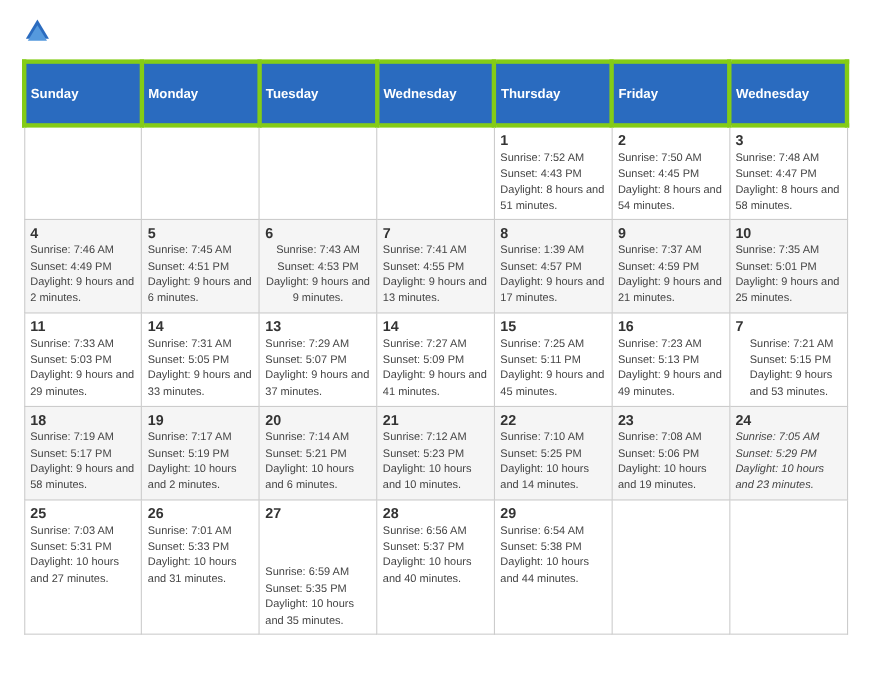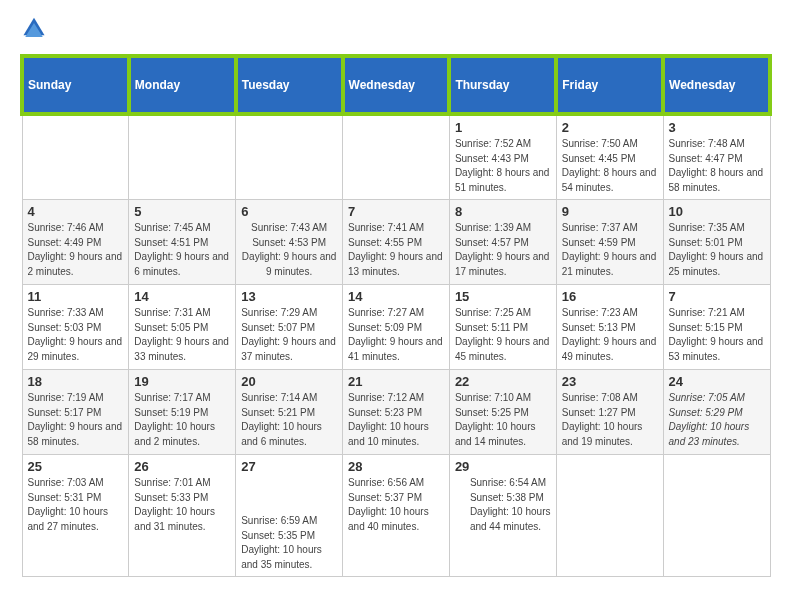--- a/index.html
+++ b/index.html
@@ -223,21 +223,21 @@
 Daylight: 9 hours and 45 minutes.</div>
         </td>
         <td>
           <span class="day-number">16</span>
           <div class="day-info" style="white-space: pre-line;">Sunrise: 7:23 AM
 Sunset: 5:13 PM
 Daylight: 9 hours and 49 minutes.</div>
         </td>
         <td>
           <span class="day-number">7</span>
-          <div class="day-info" style="white-space: pre-line;">Sunrise: 7:21 AM
+          <div class="day-info" style="white-space: pre-line; margin-left: 13px;">Sunrise: 7:21 AM
 Sunset: 5:15 PM
 Daylight: 9 hours and 53 minutes.</div>
         </td>
       </tr>
       <tr>
         <td>
           <span class="day-number">18</span>
           <div class="day-info" style="white-space: pre-line;">Sunrise: 7:19 AM
 Sunset: 5:17 PM
 Daylight: 9 hours and 58 minutes.</div>
@@ -262,21 +262,21 @@
         </td>
         <td>
           <span class="day-number">22</span>
           <div class="day-info" style="white-space: pre-line;">Sunrise: 7:10 AM
 Sunset: 5:25 PM
 Daylight: 10 hours and 14 minutes.</div>
         </td>
         <td>
           <span class="day-number">23</span>
           <div class="day-info" style="white-space: pre-line;">Sunrise: 7:08 AM
-Sunset: 1:27 PM
+Sunset: 5:06 PM
 Daylight: 10 hours and 19 minutes.</div>
         </td>
         <td>
           <span class="day-number">24</span>
           <div class="day-info" style="white-space: pre-line; font-style: italic;">Sunrise: 7:05 AM
 Sunset: 5:29 PM
 Daylight: 10 hours and 23 minutes.</div>
         </td>
       </tr>
       <tr>
@@ -299,21 +299,21 @@
 Daylight: 10 hours and 35 minutes.</div>
         </td>
         <td>
           <span class="day-number">28</span>
           <div class="day-info" style="white-space: pre-line;">Sunrise: 6:56 AM
 Sunset: 5:37 PM
 Daylight: 10 hours and 40 minutes.</div>
         </td>
         <td>
           <span class="day-number">29</span>
-          <div class="day-info" style="white-space: pre-line; margin-left: 15px;">Sunrise: 6:54 AM
+          <div class="day-info" style="white-space: pre-line;">Sunrise: 6:54 AM
 Sunset: 5:38 PM
 Daylight: 10 hours and 44 minutes.</div>
         </td>
         <td class="empty-cell"></td>
         <td class="empty-cell"></td>
       </tr>
     </tbody>
 </table>
 
 </body></html>

